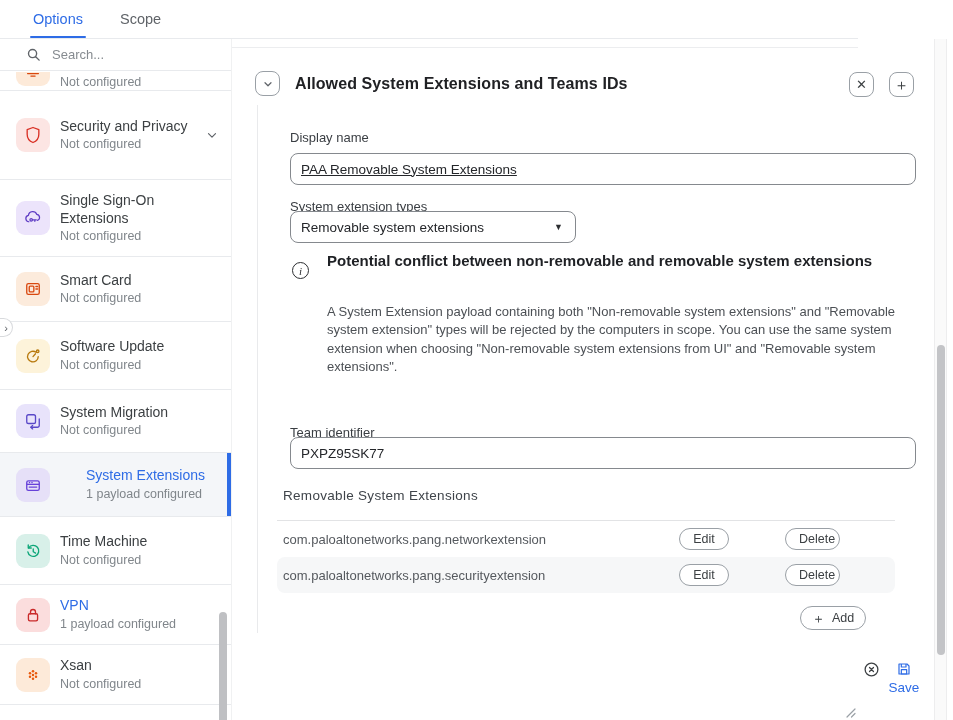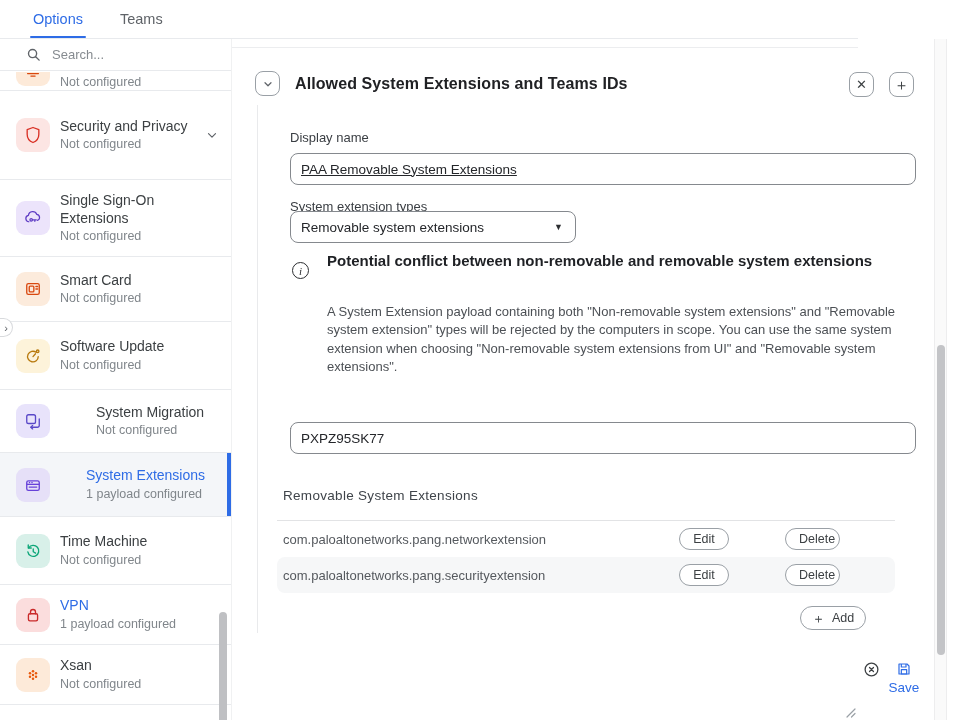--- a/index.html
+++ b/index.html
@@ -73,21 +73,21 @@
   .item-sub { font-size: 12.5px; color: var(--text-secondary, #80868b); line-height: 15px; margin-top: 2px; }
   .item-chevron { color: #5f6368; flex: 0 0 auto; margin-left: 4px; }
 
   .h-partial { height: 19px; }
   .h-partial .item-icon { position: absolute; left: 16px; top: -20px; }
   .h-partial .item-text { margin-left: 44px; }
   .h-security { height: 89px; }
   .h-sso { height: 77px; }
   .h-smart { height: 65px; }
   .h-update { height: 68px; }
-  .h-migration { height: 63px; gap: 36px; }
+  .h-migration { height: 63px; }
   .h-sysext { height: 64px; gap: 26px; }
   .h-time { height: 68px; }
   .h-vpn { height: 60px; }
   .h-xsan { height: 60px; }
 
   
   .ic-orange   { background: #fdead9; color: #d9480f; }
   .ic-shield   { background: #fce5e3; color: #d93025; }
   .ic-sso      { background: #ece4fb; color: #5f3dc4; }
   .ic-smart    { background: #fcebdc; color: #d9480f; }
@@ -127,21 +127,21 @@
   .lbl-display { left: 58px; top: 79px; }
   .lbl-type    { left: 58px; top: 148px; }
   .lbl-team    { left: 58px; top: 374px; }
 
   .text-input {
     position: absolute; left: 58px; width: 626px; height: 32px;
     border: 1px solid #85898e; border-radius: 8px; padding: 0 10px;
     font-size: 13.5px; font-family: inherit; color: #24262a; background: #fff; outline: none;
   }
   .inp-display { top: 114px; text-decoration: underline; }
-  .inp-team    { top: 383px; }
+  .inp-team    { top: 398px; }
 
   .select-box {
     position: absolute; left: 58px; top: 172px; width: 286px; height: 32px;
     border: 1px solid #85898e; border-radius: 8px; background: #fff;
     display: flex; align-items: center; padding: 0 12px 0 10px;
     font-size: 13.5px; color: #24262a; cursor: pointer;
   }
   .select-box .caret { margin-left: auto; font-size: 9px; color: #2c2e31; }
 
   .notice-icon {
@@ -203,21 +203,21 @@
   }
   .resize-grip { position: absolute; right: 2px; bottom: 2px; color: #9aa0a6; }
 </style>
 </head>
 <body>
 
 <div class="app">
 
   <div class="tabbar">
     <div class="tab active">Options</div>
-    <div class="tab">Teams</div>
+    <div class="tab">Scope</div>
   </div>
 
   <div class="expand-handle">
     <span>›</span>
   </div>
 
   <div class="sidebar">
     <div class="search-row">
       <svg width="15" height="15" viewBox="0 0 24 24" fill="none" stroke="#5f6368" stroke-width="2.2" stroke-linecap="round">
         <circle cx="10.5" cy="10.5" r="6.5"></circle>

